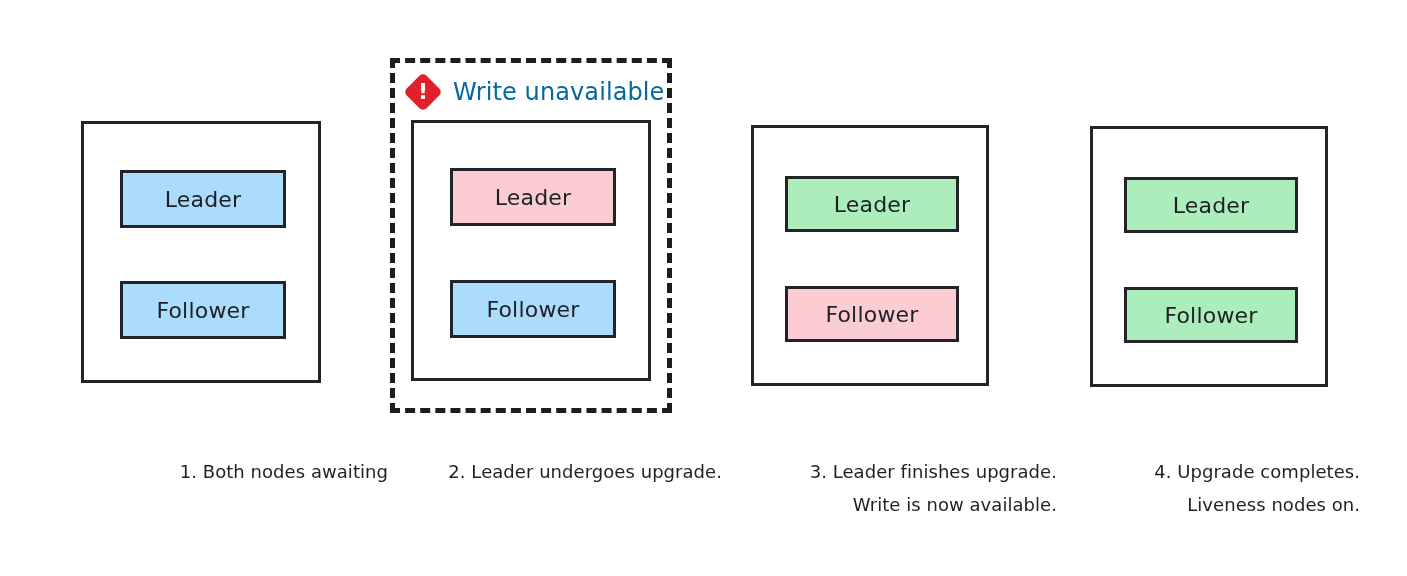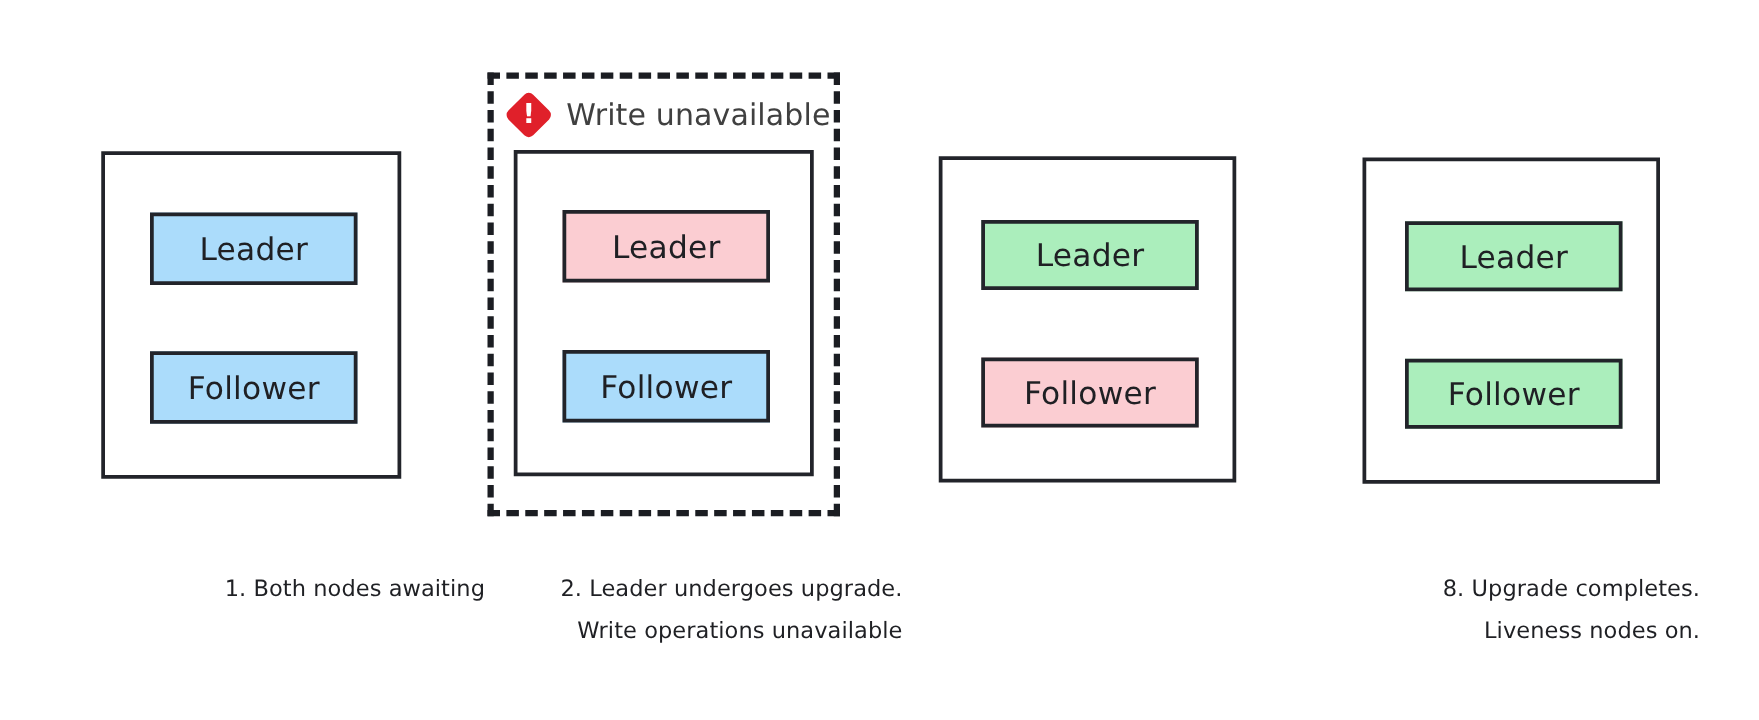--- a/index.html
+++ b/index.html
@@ -84,34 +84,34 @@
     color: #ffffff;
     font-size: 22px;
     font-weight: 700;
     line-height: 1;
     letter-spacing: 0;
     font-family: "DejaVu Sans", "Liberation Sans", sans-serif;
   }
 
   .alert-label {
     font-size: 24px;
-    color: #404040;
+    color: #0369a1;
     white-space: nowrap;
     letter-spacing: .1px;
   }
 
   
   .role {
     position: absolute;
     box-sizing: border-box;
     border: 3px solid #22242a;
     display: flex;
     align-items: center;
     justify-content: center;
-    font-size: 25px;
+    font-size: 22px;
     color: #1f2024;
     letter-spacing: .2px;
   }
   .fill-blue  { background: #abdcfb; }
   .fill-pink  { background: #fbcdd2; }
   .fill-green { background: #abeebc; }
 
   
   .caption {
     position: absolute;
@@ -160,47 +160,50 @@
       <div class="role fill-pink" style="left:36px; top:45px; width:166px; height:58px;">
         <span>Leader</span>
       </div>
       <div class="role fill-blue" style="left:36px; top:157px; width:166px; height:58px;">
         <span>Follower</span>
       </div>
     </div>
 
     <div class="caption" style="left:360px; top:455px; width:362px;">
       <span class="cline">2. Leader undergoes upgrade.</span>
-      <span class="cline">Write operations unavailable</span>
     </div>
   </div>
 
   <div class="panel" style="left:0px; top:0px; width:1040px; height:576px;">
 
     <div class="node-box" style="left:751px; top:125px; width:238px; height:261px;">
       <div class="role fill-green" style="left:31px; top:48px; width:174px; height:56px;">
         <span>Leader</span>
       </div>
       <div class="role fill-pink" style="left:31px; top:158px; width:174px; height:56px;">
         <span>Follower</span>
       </div>
     </div>
 
+    <div class="caption" style="left:712px; top:455px; width:345px;">
+      <span class="cline">3. Leader finishes upgrade.</span>
+      <span class="cline">Write is now available.</span>
+    </div>
   </div>
 
   <div class="panel" style="left:0px; top:0px; width:1407px; height:576px;">
 
     <div class="node-box" style="left:1090px; top:126px; width:238px; height:261px;">
       <div class="role fill-green" style="left:31px; top:48px; width:174px; height:56px;">
         <span>Leader</span>
       </div>
       <div class="role fill-green" style="left:31px; top:158px; width:174px; height:56px;">
         <span>Follower</span>
       </div>
     </div>
 
     <div class="caption" style="left:1060px; top:455px; width:300px;">
-      <span class="cline">8. Upgrade completes.</span>
+      <span class="cline">4. Upgrade completes.</span>
       <span class="cline">Liveness nodes on.</span>
     </div>
   </div>
 
 </div>
 
 </body></html>

